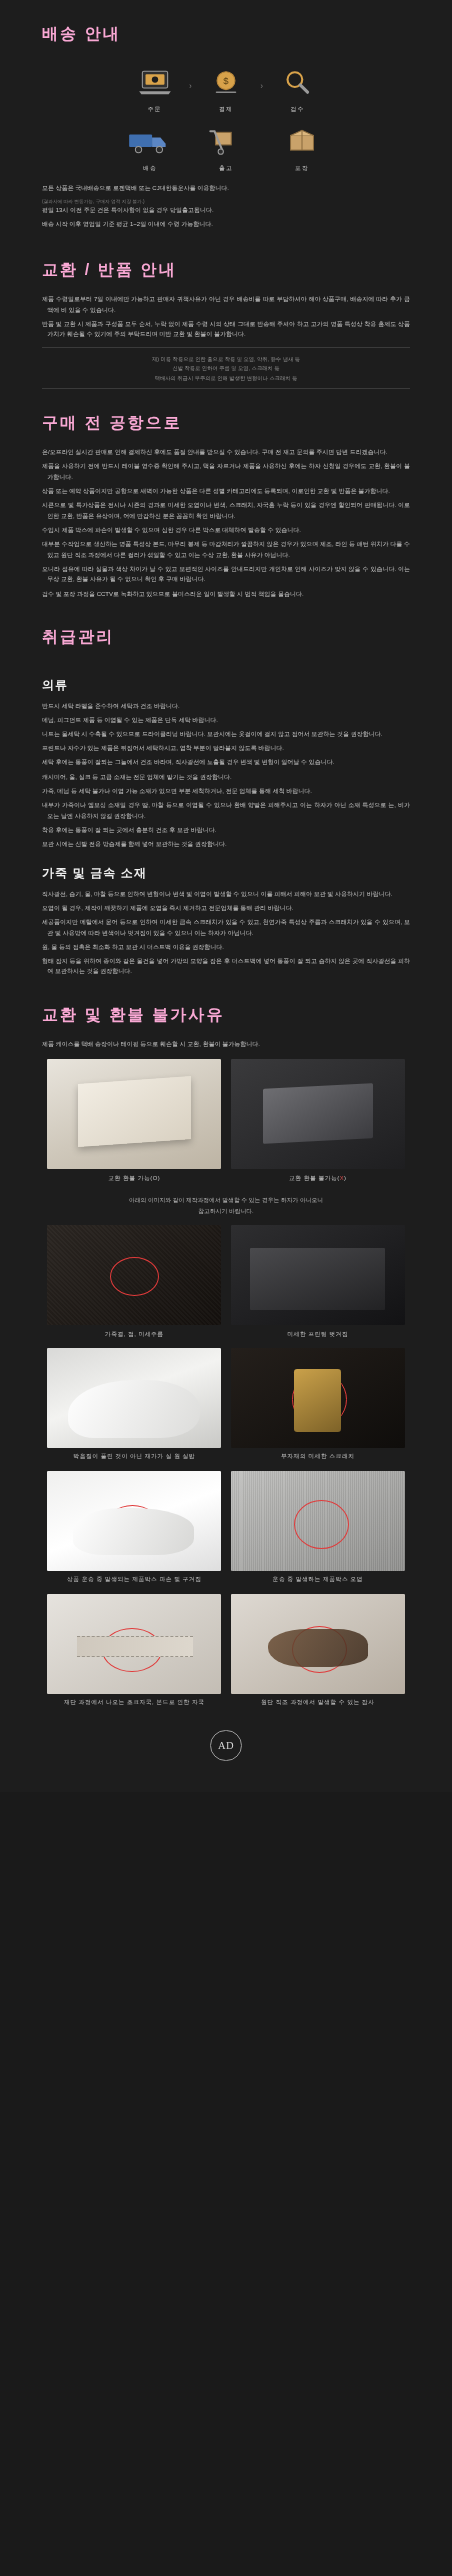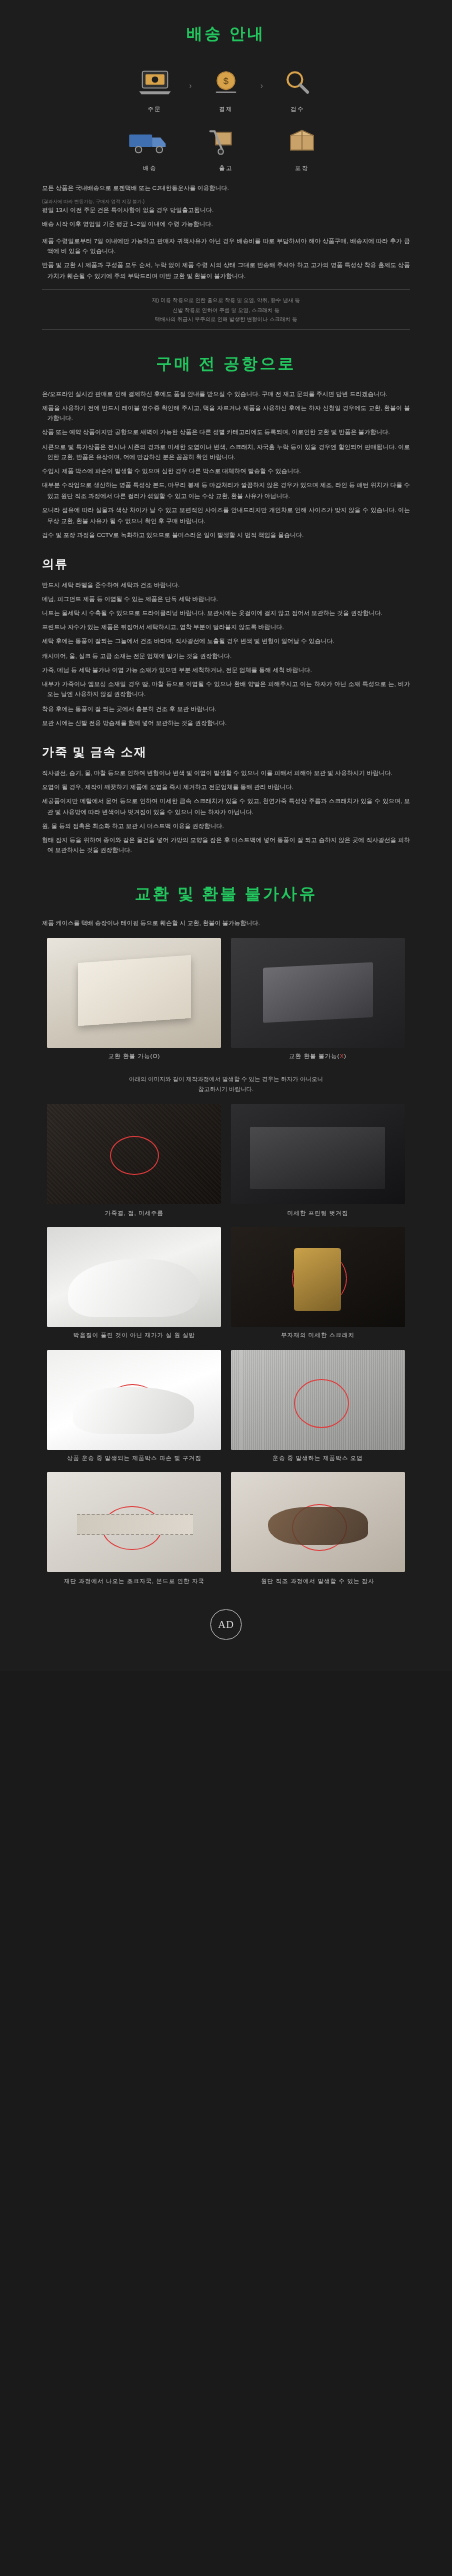--- a/index.html
+++ b/index.html
@@ -11,24 +11,24 @@
   .page{
     width:452px;
     margin:0 auto;
     background:#1d1d1d;
     padding-bottom:21px;
     position:relative;
   }
   
   .section{ padding:0 42px; }
   h2.sec-title{
-    text-align:center;
+    text-align:left;
     font-size:16px;
     font-weight:bold;
-    color:#22c55e;
+    color:#f9a8d4;
     letter-spacing:2.1px;
     margin:0;
     padding:24px 0 13.7px 0;
   }
   h3.sub-title{
     font-size:12px;
     font-weight:bold;
     color:#efefef;
     letter-spacing:1.1px;
     margin:16px 0 6.3px 0;
@@ -295,20 +295,21 @@
 
     <div class="notice bullets">
       <p class="line">모든 상품은 국내배송으로 로젠택배 또는 CJ대한통운사를 이용합니다.</p>
       <p class="tiny">(결과사에 따라 변동가능, 구매자 업적 지장 불가.)</p>
       <p class="line">평일 13시 이전 주문 건은 특이사항이 없을 경우 당일출고됩니다.</p>
       <p class="line">배송 시작 이후 영업일 기준 평균 1~2일 이내에 수령 가능합니다.</p>
     </div>
   </div>
 
   <div class="section">
+    <h2 class="sec-title">교환 / 반품 안내</h2>
     <div class="bullets">
       <p class="line">제품 수령일로부터 7일 이내에만 가능하고 판매자 귀책사유가 아닌 경우 배송비를 따로 부담하셔야 해야 상품구매, 배송지에 따라 추가 금액에 비 있을 수 있습니다.</p>
       <p class="line">반품 및 교환 시 제품과 구성품 모두 순서, 누락 없이 제품 수령 시의 상태 그대로 반송해 주셔야 하고 고가의 명품 특성상 착용 흠제도 상품 가치가 훼손될 수 있기에 주의 부탁드리며 미반 교환 및 환불이 불가합니다.</p>
     </div>
     <div class="quote-box">
       <p class="small">제) 미용 착용으로 인한 흠으로 착용 및 오염, 악취, 향수 냄새 등</p>
       <p class="small">신발 착용로 인하여 주름 및 오염, 스크래치 등</p>
       <p class="small">택배사의 취급시 부주의로 인해 발생한 변형이나 스크래치 등</p>
     </div>
   </div>
@@ -321,20 +322,21 @@
       <p class="line">상품 또는 예약 상품이지만 공항으로 새벽이 가능한 상품은 다른 성별 카테고리에도 등록되며, 이로인한 교환 및 반품은 불가합니다.</p>
       <p class="line">시큰으로 및 특가상품은 전시나 시즌의 경과로 미세한 오염이나 변색, 스크래치, 자국흠 누락 등이 있을 경우엔 할인되어 판매됩니다. 이로 인한 교환, 반품은 유상이며, 어에 만감하신 분은 꼼꼼히 확인 바랍니다.</p>
       <p class="line">수입시 제품 박스에 파손이 발생할 수 있으며 심한 경우 다른 박스로 대체하여 발송할 수 있습니다.</p>
       <p class="line">대부분 수작업으로 생산하는 명품 특성상 본드, 마무리 봉제 등 마감처리가 깔끔하지 않은 경우가 있으며 제조, 라인 등 패턴 위치가 다를 수 있고 원단 직조 과정에서 다른 컬러가 섞일할 수 있고 이는 수상 교환, 환불 사유가 아닙니다.</p>
       <p class="line">오니라 섬유에 따라 실물과 색상 차이가 날 수 있고 보편적인 사이즈를 안내드리지만 개인차로 인해 사이즈가 맞지 않을 수 있습니다. 이는 무상 교환, 환불 사유가 될 수 없으니 확인 후 구매 바랍니다.</p>
       <p class="line">검수 및 포장 과정을 CCTV로 녹화하고 있으므로 불미스러운 일이 발생할 시 법적 책임을 물습니다.</p>
     </div>
   </div>
 
   <div class="section">
+    <h2 class="sec-title">취급관리</h2>
 
     <h3 class="sub-title">의류</h3>
     <div class="bullets">
       <p class="line">반드시 세탁 라벨을 준수하여 세탁과 건조 바랍니다.</p>
       <p class="line">데님, 피그먼트 제품 등 이염될 수 있는 제품은 단독 세탁 바랍니다.</p>
       <p class="line">니트는 물세탁 시 수축될 수 있으므로 드라이클리닝 바랍니다. 보관시에는 옷걸이에 걸지 않고 접어서 보관하는 것을 권장합니다.</p>
       <p class="line">프린트나 자수가 있는 제품은 뒤집어서 세탁하시고, 염착 부분이 달라붙지 않도록 바랍니다.</p>
       <p class="line">세탁 후에는 통풍이 잘되는 그늘에서 건조 바라며, 직사광선에 노출될 경우 변색 및 변형이 일어날 수 있습니다.</p>
       <p class="line">캐시미어, 울, 실크 등 고급 소재는 전문 업체에 맡기는 것을 권장합니다.</p>
     </div>

